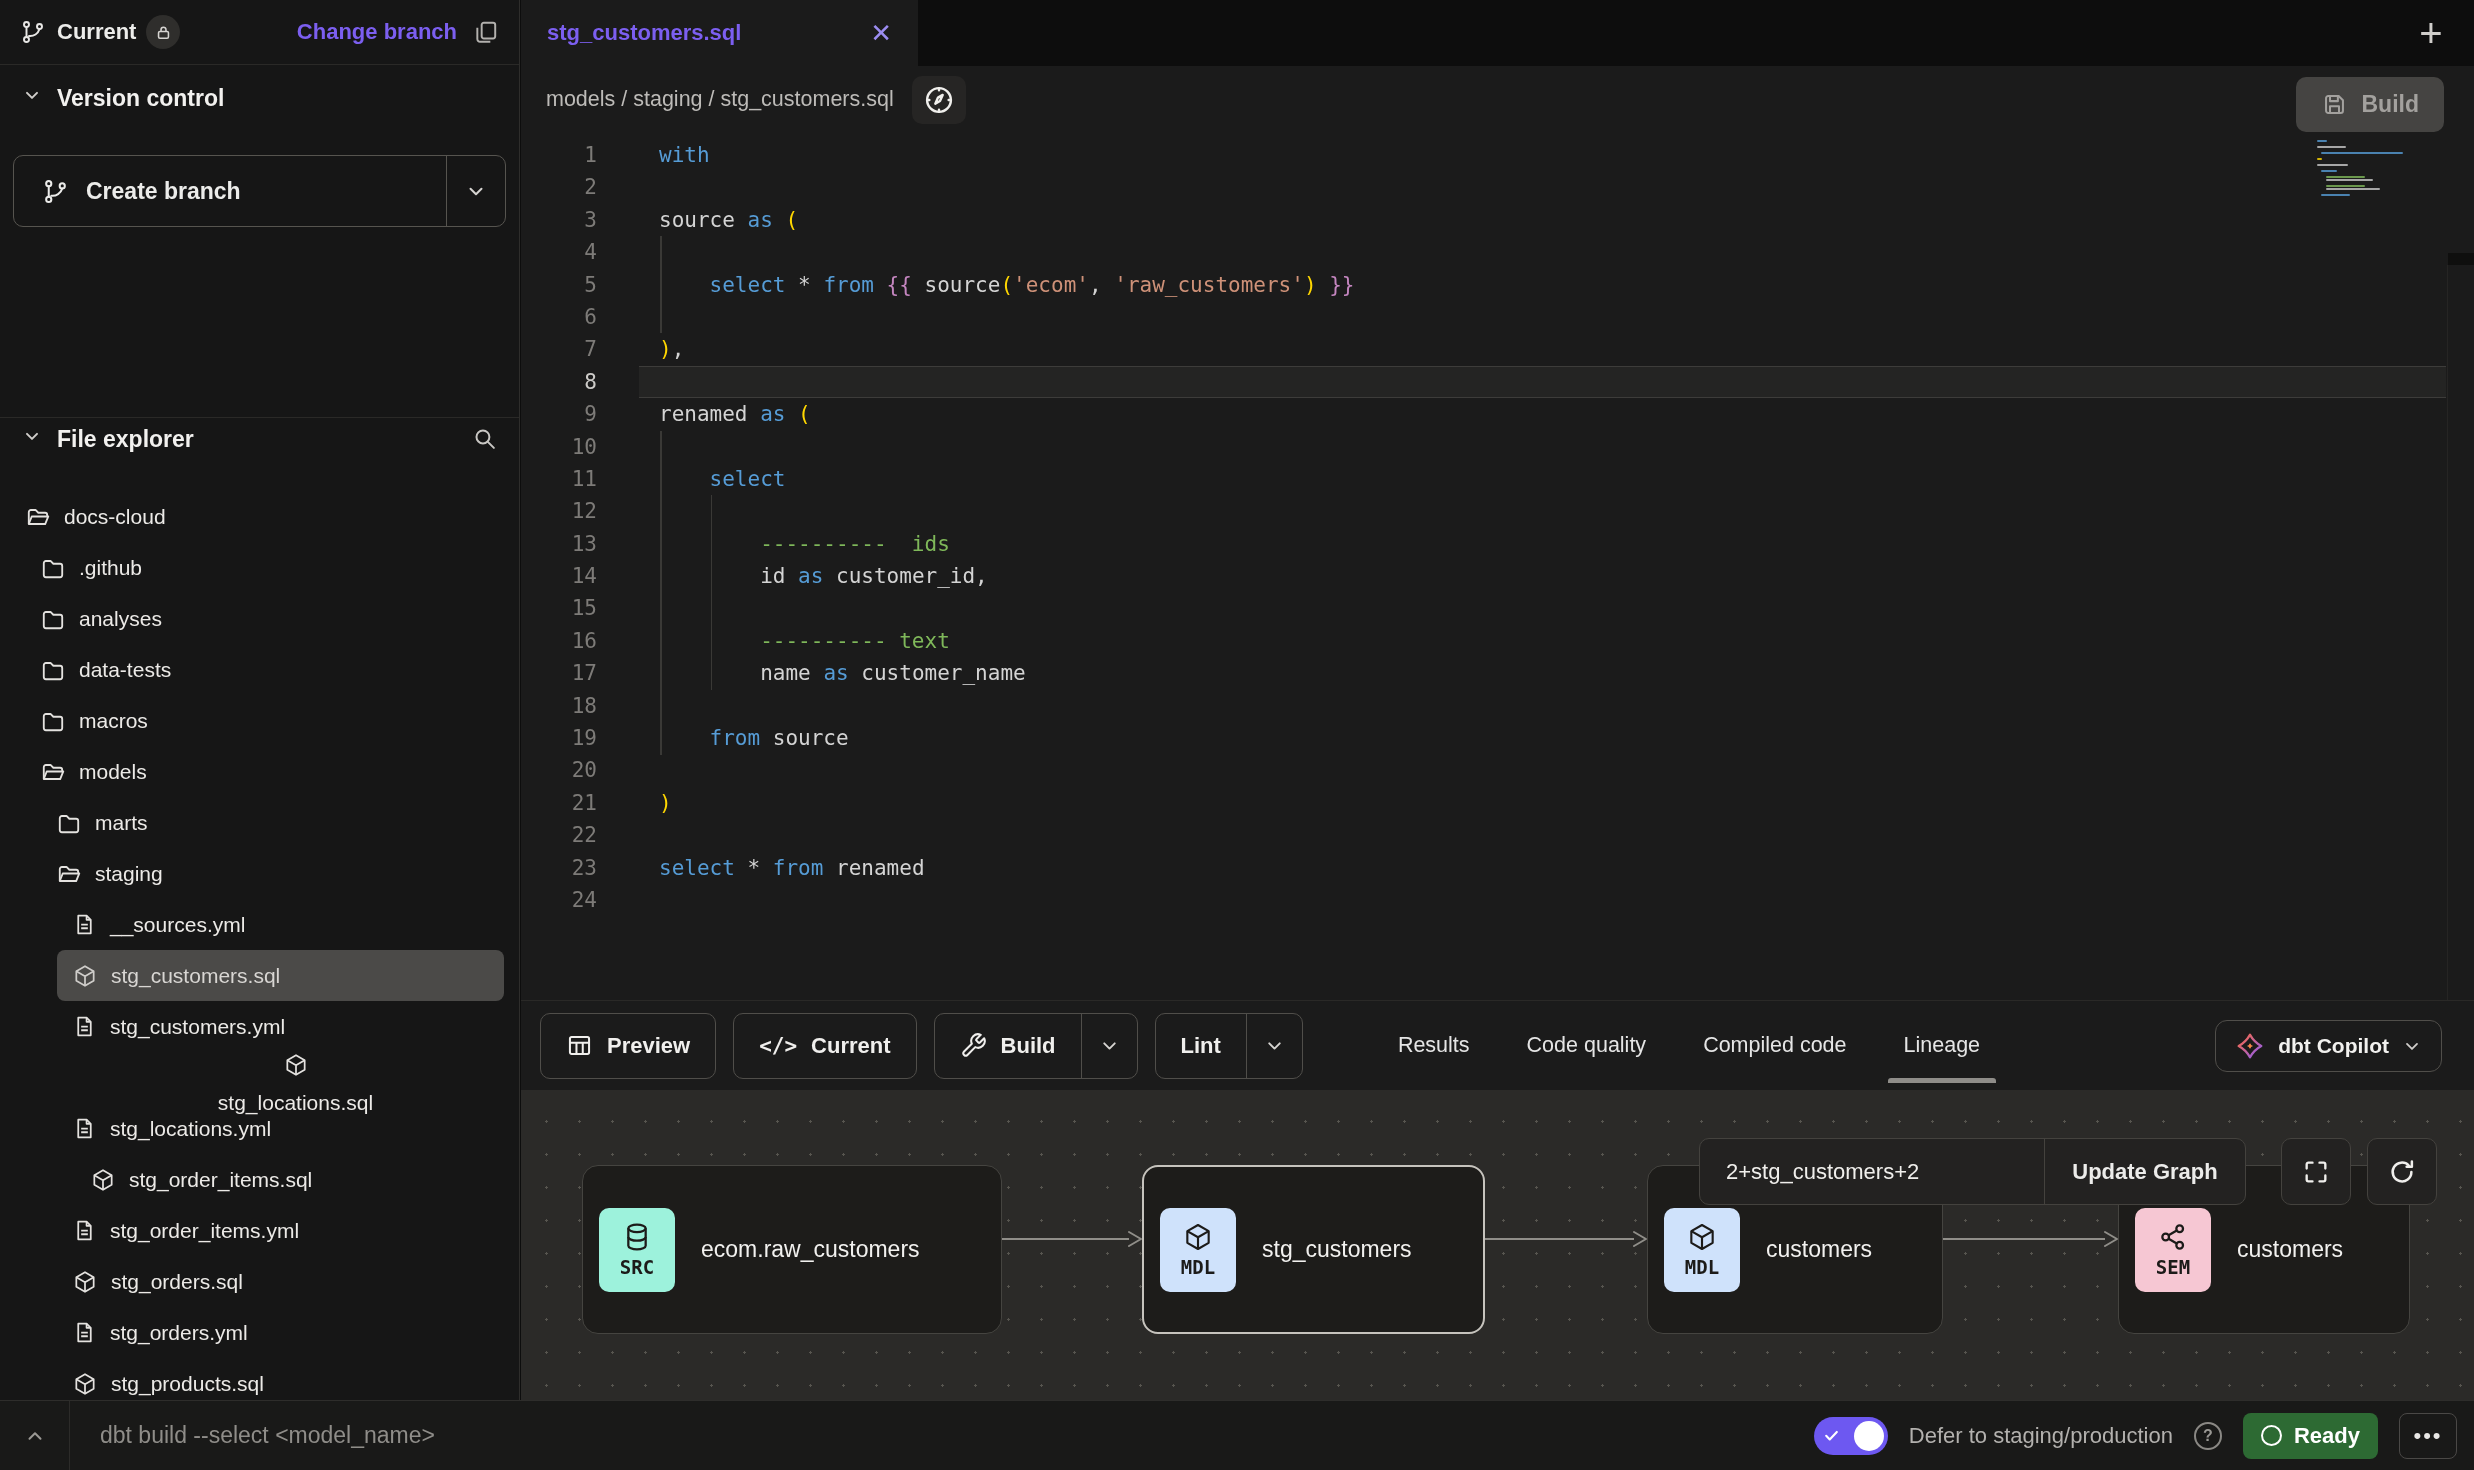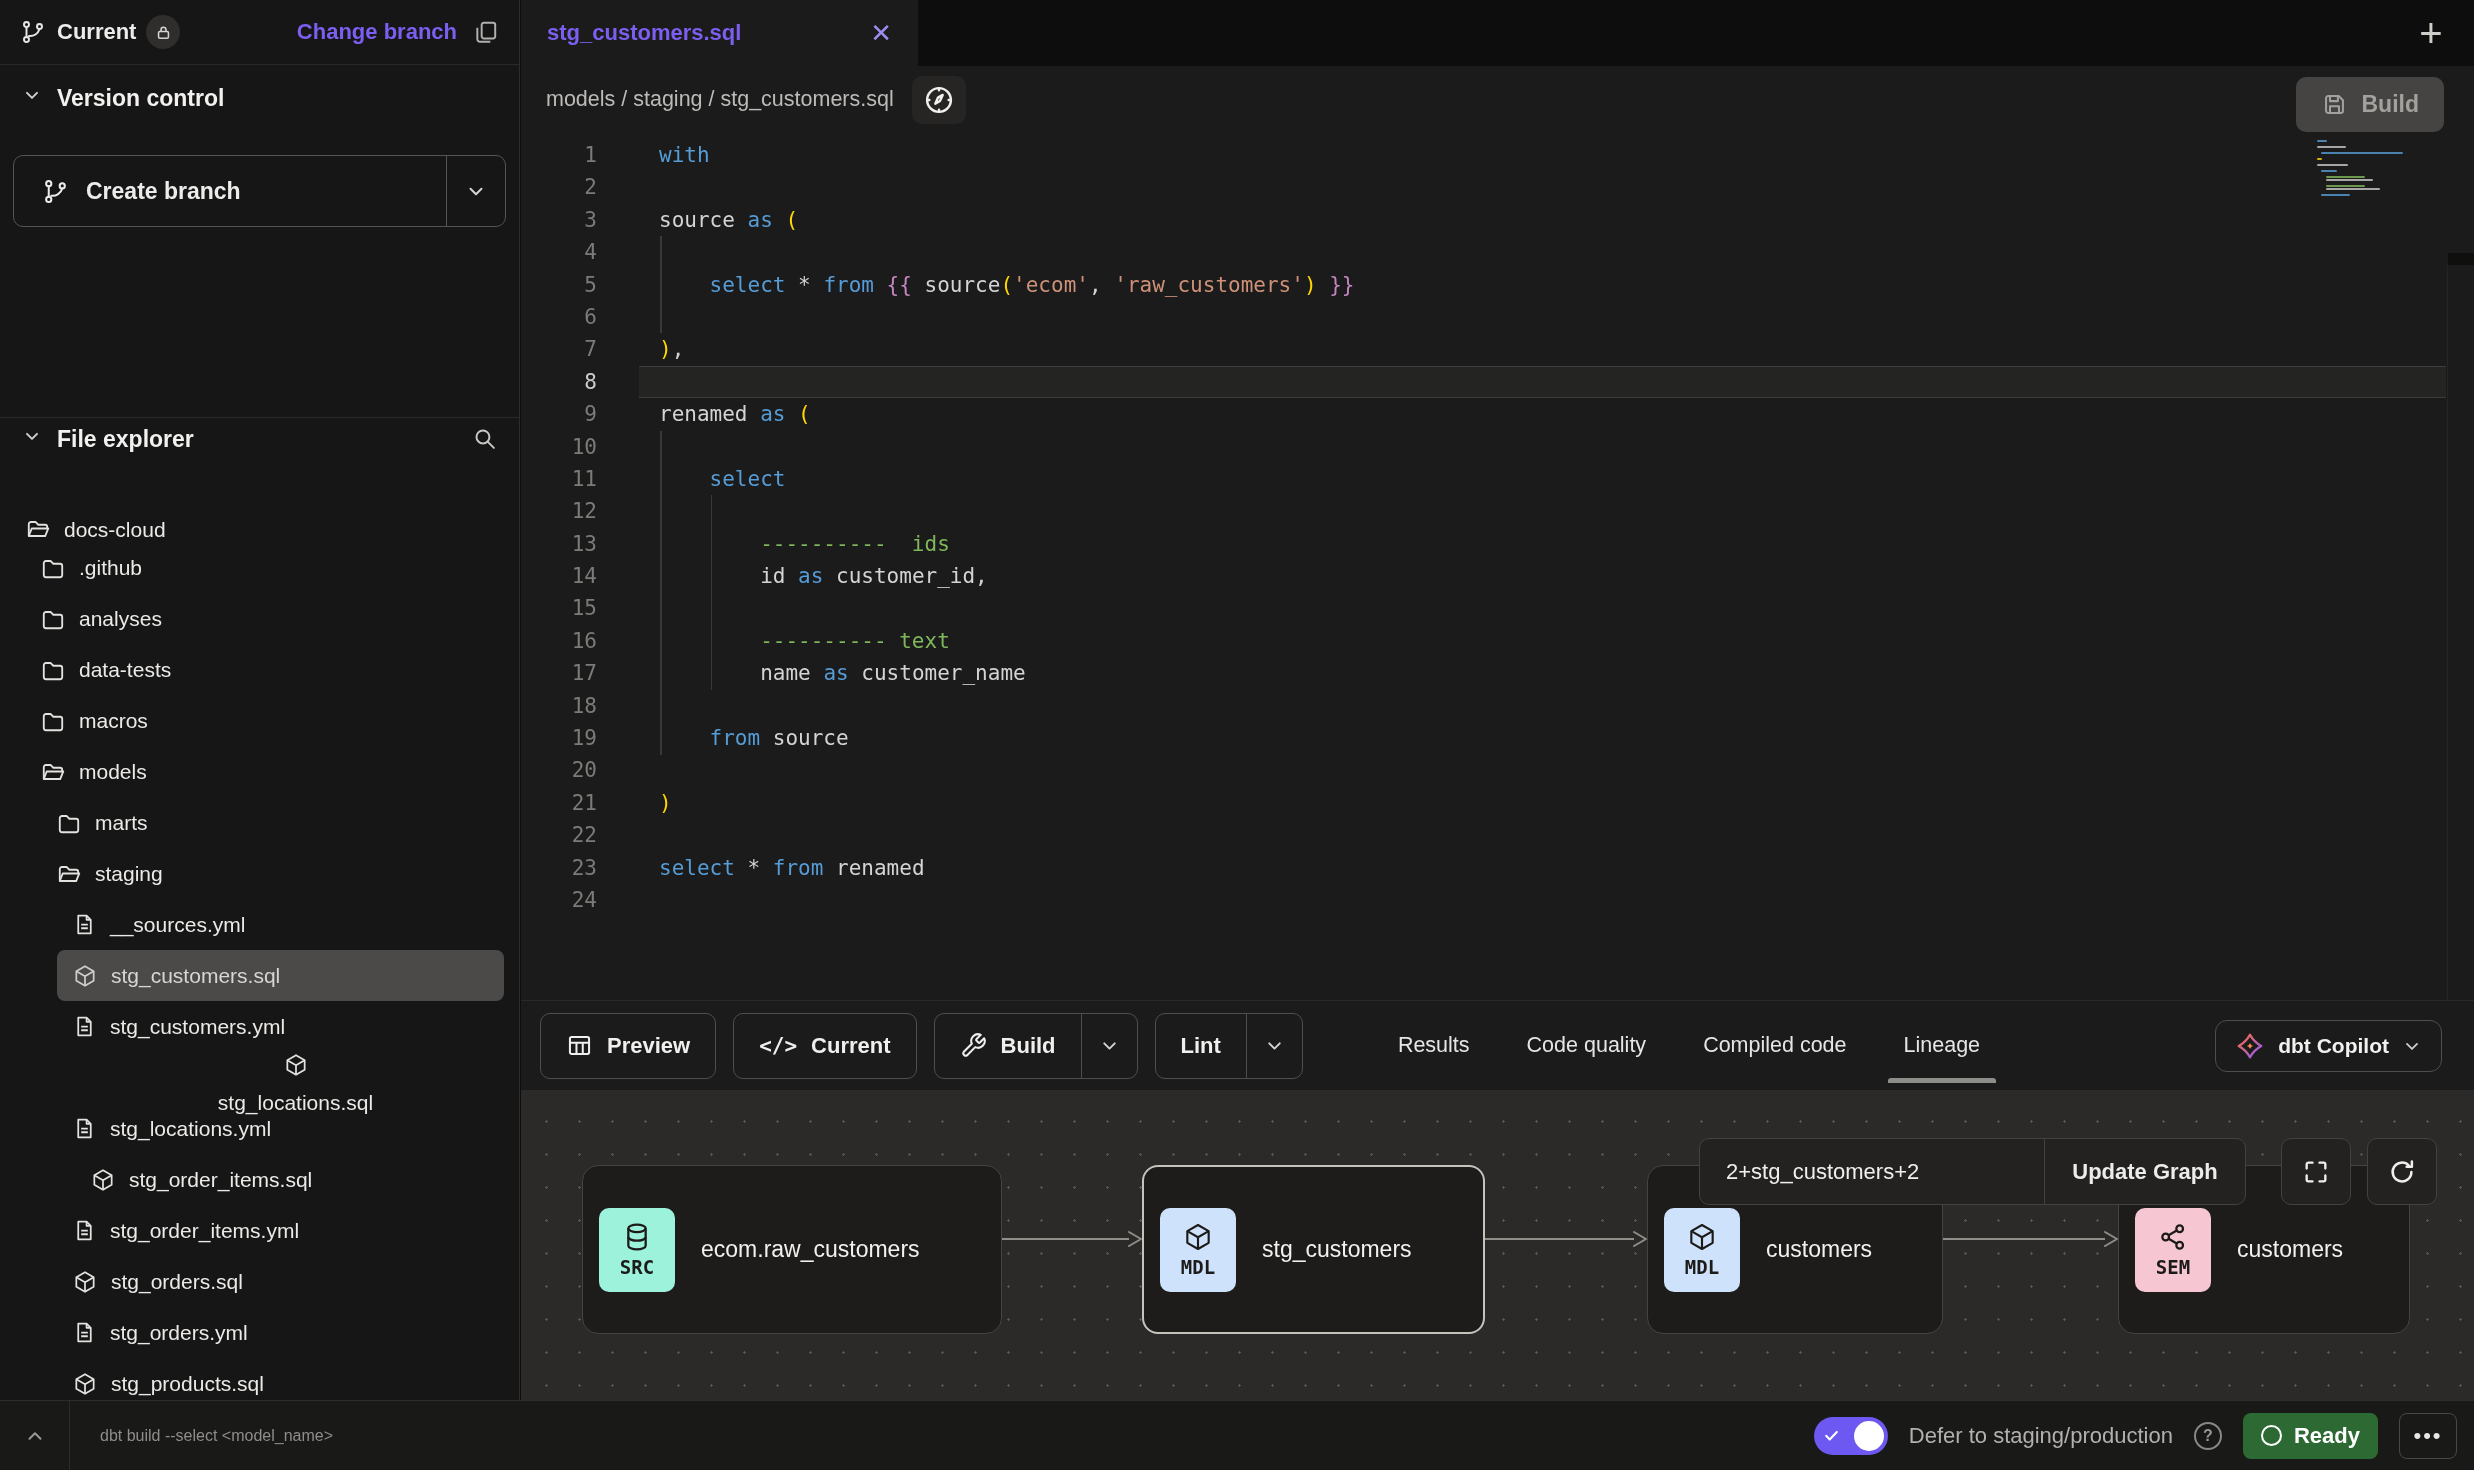--- a/index.html
+++ b/index.html
@@ -110,21 +110,21 @@
   .sel-btn{width:200px;display:flex;align-items:center;justify-content:center;font-size:22px;font-weight:600;cursor:pointer}
   .icon-btn{position:absolute;top:48px;width:70px;height:67px;background:#232221;border:1px solid #44423e;
             border-radius:10px;display:flex;align-items:center;justify-content:center;color:#f0efec;z-index:5;cursor:pointer}
   .icon-btn.fs{left:1760px} .icon-btn.rf{left:1846px}
 
   
   .statusbar{position:absolute;left:0;top:1400px;width:2474px;height:70px;background:var(--bg-status);
              border-top:1px solid #2e2d2b;display:flex;align-items:center}
   .sb-left{width:70px;height:100%;border-right:1px solid #2c2b29;display:flex;align-items:center;
            justify-content:center;color:#9a9894;cursor:pointer}
-  .sb-cmd{margin-left:30px;font-size:16px;color:#8f8d89;cursor:text}
+  .sb-cmd{margin-left:30px;font-size:23px;color:#8f8d89;cursor:text}
   .sb-right{margin-left:auto;display:flex;align-items:center;gap:21px;padding-right:17px}
   .toggle{width:74px;height:38px;border-radius:19px;background:var(--toggle);position:relative;cursor:pointer}
   .toggle .tick{position:absolute;left:9px;top:10px;color:#fff}
   .toggle .knob{position:absolute;right:4px;top:4px;width:30px;height:30px;border-radius:50%;background:#fff}
   .defer{font-size:22px;color:#b3b1ae}
   .help{width:28px;height:28px;border:2px solid #8a8884;border-radius:50%;display:flex;align-items:center;
         justify-content:center;font-size:16px;font-weight:700;color:#9a9894;cursor:pointer}
   .ready{height:46px;background:var(--ready);border-radius:8px;display:flex;align-items:center;gap:12px;
          padding:0 18px;font-size:22px;font-weight:700;color:#fff;cursor:pointer}
   .ready-ring{width:21px;height:21px;border:2.5px solid #fff;border-radius:50%}
@@ -201,21 +201,21 @@
         </span>
         <span>File explorer</span>
         <span class="fe-search">
           <svg width="25" height="25" viewBox="0 0 24 24" fill="none" stroke="currentColor" stroke-width="1.9" stroke-linecap="round">
               <circle cx="10.5" cy="10.5" r="6.2"></circle>
               <path d="M15.2 15.2 21 21"></path>
             </svg>
         </span>
       </div>
       <div class="tree" id="tree">
-          <div class="tree-row" style="padding-left: 25px; align-items: flex-end;">
+          <div class="tree-row" style="padding-left: 25px;">
             <span class="ti">
               <svg width="26" height="26" viewBox="0 0 24 24" fill="none" stroke="currentColor" stroke-width="1.7" stroke-linejoin="round">
                 <path d="M3.5 18.5V7.5c0-1.1.9-2 2-2h4.2l2.6 2.6h6.2c1.1 0 2 .9 2 2v.9"></path>
                 <path d="M3.5 18.5l2.7-7h15.3l-2.9 7z"></path>
               </svg>
             </span>
             <span>docs-cloud</span>
           </div>
           <div class="tree-row" style="padding-left: 40px;">
             <span class="ti">

